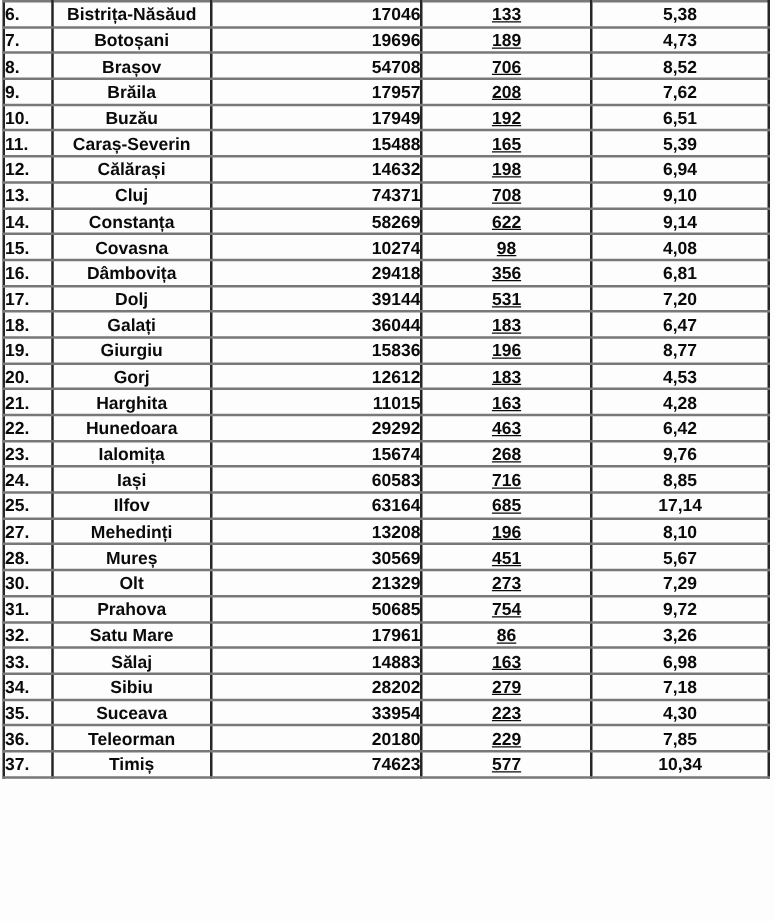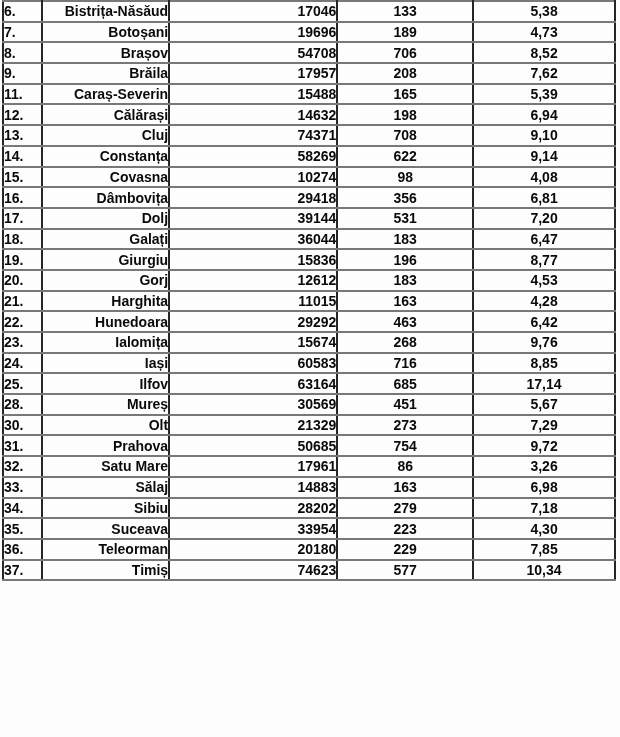--- a/index.html
+++ b/index.html
@@ -32,23 +32,23 @@
     height: 18.7px;
     padding: 0;
     font-size: 14px;
     font-weight: 600;
     color: #0a0a0a;
     white-space: nowrap;
     overflow: hidden;
     vertical-align: middle;
   }
   td.col-no    { width: 36px;  text-align: left; padding-left: 7px; }
-  td.col-name  { width: 124px; text-align: right; padding-left: 6px; }
+  td.col-name  { width: 124px; text-align: center; padding-left: 6px; }
   td.col-v1    { width: 164px; text-align: right; }
-  td.col-v2    { width: 132px; text-align: center; }
+  td.col-v2    { width: 132px; text-align: center; text-decoration: underline; }
   td.col-v3    { width: 138px; text-align: center; }
 </style>
 </head>
 <body>
 
 <div class="page">
   <table class="doc-table">
     <tbody>
   <tr>
     <td class="col-no">6.</td>
@@ -75,20 +75,27 @@
   </tr>
 
   <tr>
     <td class="col-no">9.</td>
     <td class="col-name">Brăila</td>
     <td class="col-v1">17957</td>
     <td class="col-v2">208</td>
     <td class="col-v3">7,62</td>
   </tr>
 
+  <tr>
+    <td class="col-no">10.</td>
+    <td class="col-name">Buzău</td>
+    <td class="col-v1">17949</td>
+    <td class="col-v2">192</td>
+    <td class="col-v3">6,51</td>
+  </tr>
 
   <tr>
     <td class="col-no">11.</td>
     <td class="col-name">Caraș-Severin</td>
     <td class="col-v1">15488</td>
     <td class="col-v2">165</td>
     <td class="col-v3">5,39</td>
   </tr>
 
   <tr>
@@ -197,20 +204,27 @@
 
   <tr>
     <td class="col-no">25.</td>
     <td class="col-name">Ilfov</td>
     <td class="col-v1">63164</td>
     <td class="col-v2">685</td>
     <td class="col-v3">17,14</td>
   </tr>
 
 
+  <tr>
+    <td class="col-no">27.</td>
+    <td class="col-name">Mehedinți</td>
+    <td class="col-v1">13208</td>
+    <td class="col-v2">196</td>
+    <td class="col-v3">8,10</td>
+  </tr>
 
   <tr>
     <td class="col-no">28.</td>
     <td class="col-name">Mureș</td>
     <td class="col-v1">30569</td>
     <td class="col-v2">451</td>
     <td class="col-v3">5,67</td>
   </tr>
 
 

